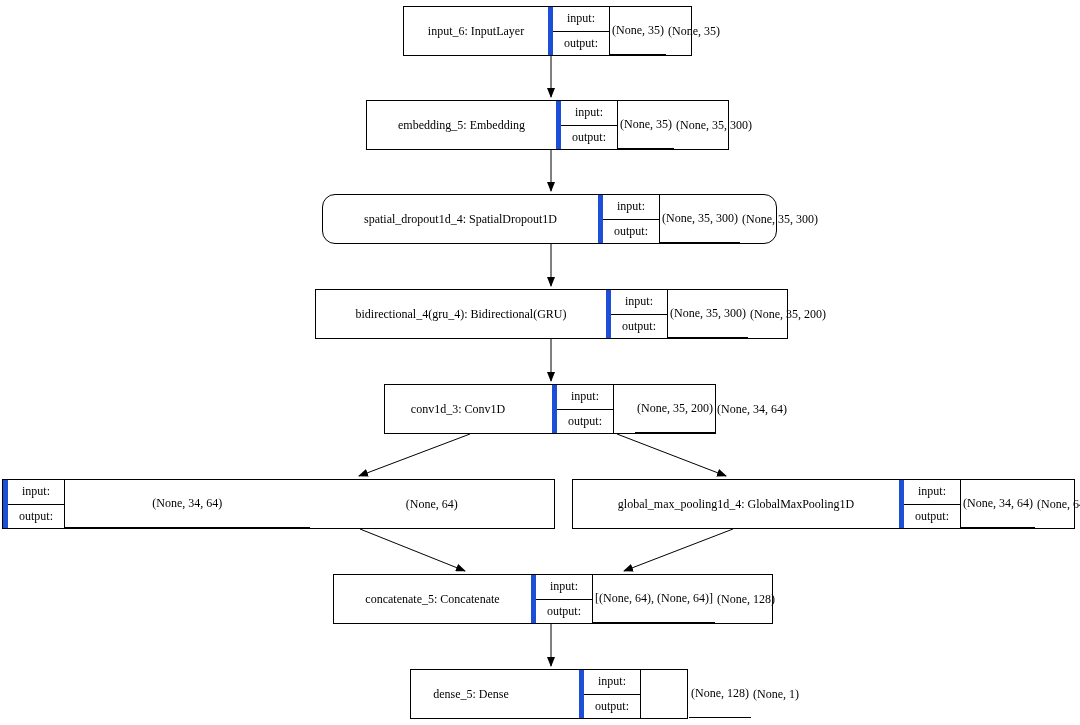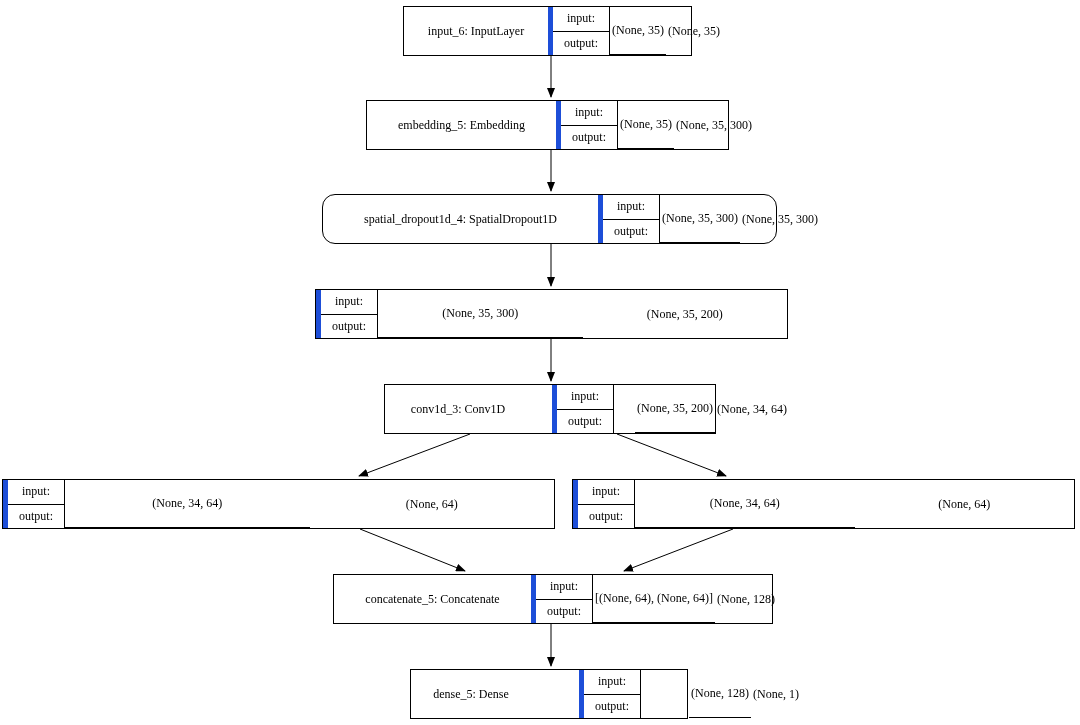--- a/index.html
+++ b/index.html
@@ -113,20 +113,21 @@
       <div class="io-row">input:</div>
       <div class="io-row">output:</div>
     </div>
     <div class="val-cell">
       <div class="val-row">(None, 35, 300)</div>
       <div class="val-row">(None, 35, 300)</div>
     </div>
   </div>
 
   <div class="node" style="left:315px; top:289px; width:473px;">
+    <div class="name-cell" style="width:290px">bidirectional_4(gru_4): Bidirectional(GRU)</div>
     <div class="io-cell">
       <div class="io-row">input:</div>
       <div class="io-row">output:</div>
     </div>
     <div class="val-cell">
       <div class="val-row">(None, 35, 300)</div>
       <div class="val-row">(None, 35, 200)</div>
     </div>
   </div>
 
@@ -147,20 +148,21 @@
       <div class="io-row">input:</div>
       <div class="io-row">output:</div>
     </div>
     <div class="val-cell">
       <div class="val-row">(None, 34, 64)</div>
       <div class="val-row">(None, 64)</div>
     </div>
   </div>
 
   <div class="node" style="left:572px; top:479px; width:503px;">
+    <div class="name-cell" style="width:326px">global_max_pooling1d_4: GlobalMaxPooling1D</div>
     <div class="io-cell">
       <div class="io-row">input:</div>
       <div class="io-row">output:</div>
     </div>
     <div class="val-cell">
       <div class="val-row">(None, 34, 64)</div>
       <div class="val-row">(None, 64)</div>
     </div>
   </div>
 

